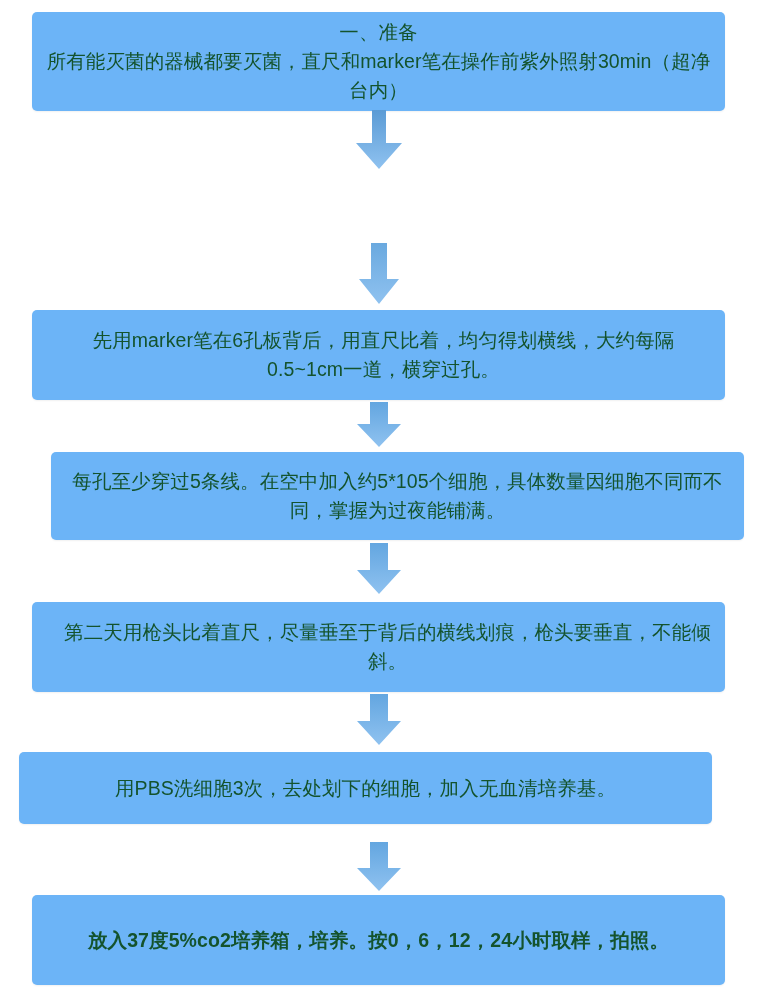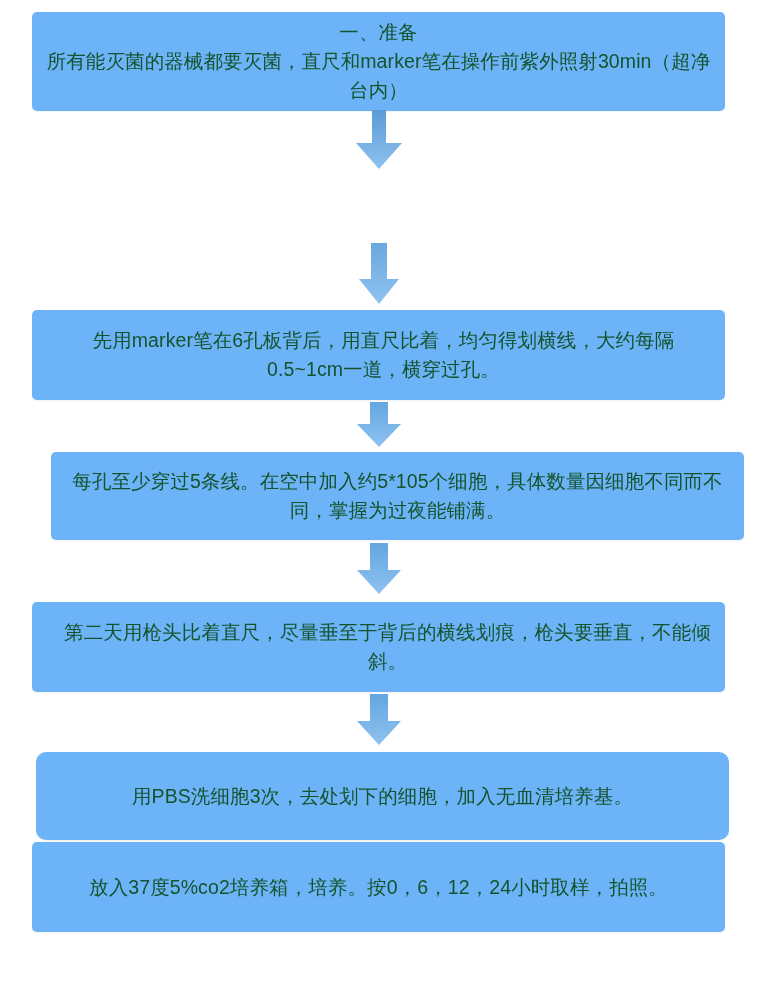--- a/index.html
+++ b/index.html
@@ -45,22 +45,22 @@
     letter-spacing: 0.1px;
     white-space: pre-line;
     color: #14532d;
   }
 
   .node-1 { left: 32px;  top: 12px;  width: 693px; height: 99px; }
   .node-2 { left: 290px; top: 177px; width: 180px; height: 66px; }
   .node-3 { left: 32px;  top: 310px; width: 693px; height: 90px; padding-left: 24px; }
   .node-4 { left: 32px;  top: 452px; width: 693px; height: 88px; margin-left: 19px; }
   .node-5 { left: 32px;  top: 602px; width: 693px; height: 90px; padding-left: 32px; }
-  .node-6 { left: 36px;  top: 752px; width: 693px; height: 88px; border-radius: 10px; }
-  .node-7 { left: 32px;  top: 842px; width: 693px; height: 90px; }
+  .node-6 { left: 19px;  top: 752px; width: 693px; height: 72px; }
+  .node-7 { left: 32px;  top: 895px; width: 693px; height: 90px; font-weight: bold; }
 
   
   .arrow {
     position: absolute;
   }
   .arrow svg { display: block; width: 100%; height: 100%; }
 
   .arrow-1 { left: 355px; top: 110px; width: 48px; height: 60px; }
   .arrow-2 { left: 358px; top: 243px; width: 42px; height: 62px; }
   .arrow-3 { left: 356px; top: 402px; width: 46px; height: 46px; }

